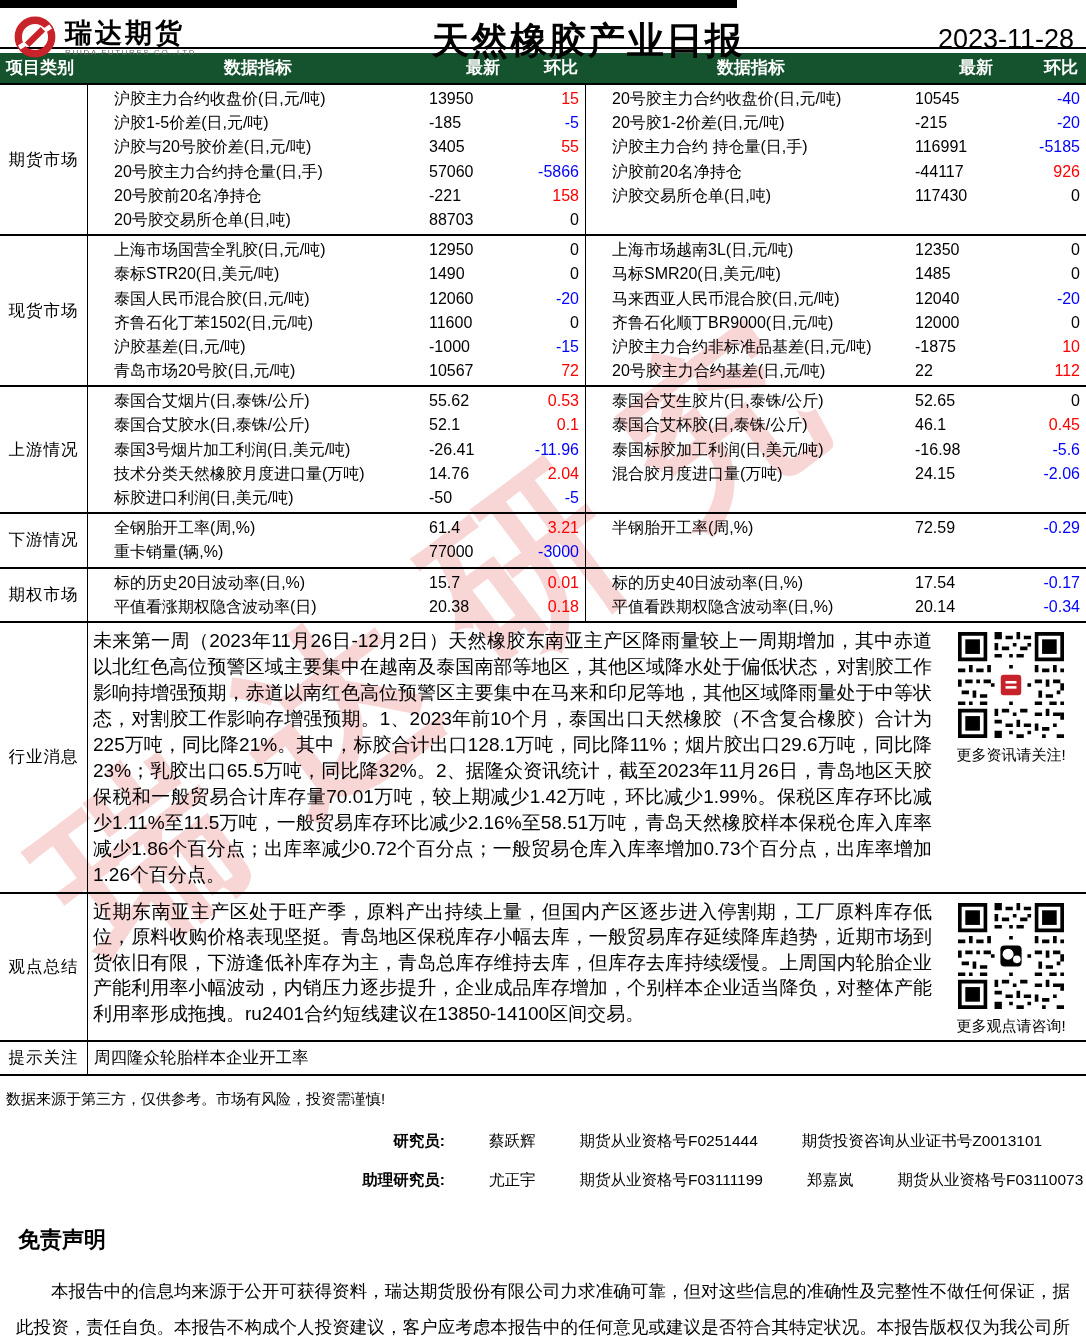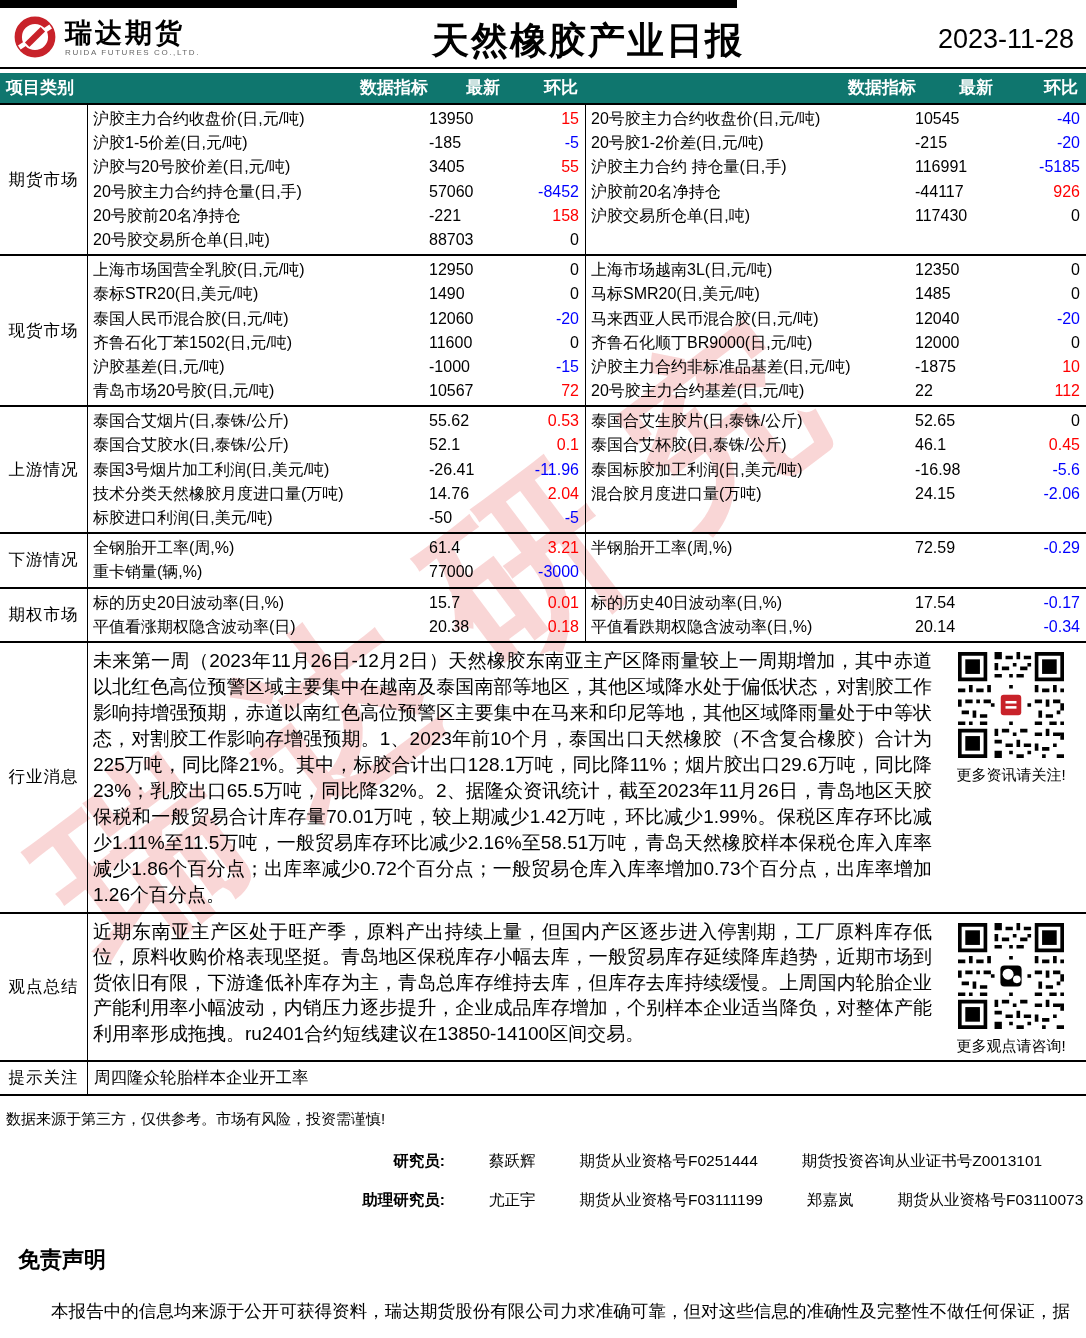--- a/index.html
+++ b/index.html
@@ -8,46 +8,46 @@
   .page { position:relative; width:1086px; height:1338px; background:#fff; margin:0 auto; overflow:hidden; }
 
   .wm { position:absolute; left:70px; top:790px; z-index:0; font-size:185px; font-weight:bold;
         letter-spacing:55px; white-space:nowrap; color:rgba(236,120,120,0.30);
         transform:rotate(-37deg); transform-origin:0 50%; pointer-events:none; }
 
   .content { position:relative; z-index:1; }
 
   .topbar { width:737px; height:8px; background:#000; }
 
-  .hd { display:flex; align-items:flex-start; padding:6px 12px 0 12px; height:58px; }
+  .hd { display:flex; align-items:flex-start; padding:6px 12px 0 12px; height:38px; }
   .brand { display:flex; align-items:center; gap:7px; width:290px; }
   .brand-ic { width:46px; height:46px; flex-shrink:0; }
   .brand-cn { font-size:27px; font-weight:bold; letter-spacing:3px; line-height:30px; }
   .brand-en { font-size:8px; color:#666; letter-spacing:1.6px; }
   .title { flex:1; text-align:center; font-size:37px; font-weight:bold; letter-spacing:2px; padding-top:2px; }
   .date { width:200px; text-align:right; font-size:27px; padding-top:10px; }
 
   .rule { height:2px; background:#000; margin-top:1px; }
 
   .thead { display:grid; grid-template-columns:88px 340px 80px 78px 330px 85px 85px;
-           background:#0f766e; color:#fff; font-weight:bold; height:30px; line-height:30px;
+           background:#14532d; color:#fff; font-weight:bold; height:30px; line-height:30px;
            font-size:17px; margin-top:4px; }
   .h-cat { padding-left:6px; }
-  .h-ind { text-align:right; }
+  .h-ind { text-align:center; }
   .h-val, .h-chg { text-align:right; padding-right:8px; }
 
   .sec { display:flex; border-top:2px solid #000; }
   .cat { width:88px; flex-shrink:0; border-right:1px solid #000; display:flex;
          align-items:center; justify-content:center; font-size:16.5px; letter-spacing:1px; }
   .hl { width:497px; padding:2px 0; }
   .hr { width:500px; border-left:1px solid #000; padding:2px 0; }
   .drow { display:grid; height:24.2px; line-height:24.2px; font-size:16px; }
   .hl .drow { grid-template-columns:341px 80px 76px; }
   .hr .drow { grid-template-columns:329px 85px 86px; }
-  .lbl { padding-left:5px; white-space:nowrap; overflow:hidden; }
+  .lbl { padding-left:5px; white-space:nowrap; overflow:hidden;margin-left:21px; }
   .val { text-align:left; padding-right:8px; }
   .chg { text-align:right; padding-right:6px; }
   .pos { color:#ff0000; }
   .neg { color:#0000ff; }
 
   .body { flex:1; display:flex; padding:5px 0 4px 5px; }
   .ntext { flex:1; font-size:19px; line-height:26px; text-align:justify; padding-right:8px; }
   .news .body { min-height:228px; }
   .sum  .body { min-height:146px; }
   .sum .ntext { line-height:25.4px; }
@@ -120,21 +120,21 @@
             <div class="chg neg">-5</div>
           </div>
         <div class="drow">
             <div class="lbl">沪胶与20号胶价差(日,元/吨)</div>
             <div class="val">3405</div>
             <div class="chg pos">55</div>
           </div>
         <div class="drow">
             <div class="lbl">20号胶主力合约持仓量(日,手)</div>
             <div class="val">57060</div>
-            <div class="chg neg">-8452</div>
+            <div class="chg neg">-5866</div>
           </div>
         <div class="drow">
             <div class="lbl">20号胶前20名净持仓</div>
             <div class="val">-221</div>
             <div class="chg pos">158</div>
           </div>
         <div class="drow">
             <div class="lbl">20号胶交易所仓单(日,吨)</div>
             <div class="val">88703</div>
             <div class="chg">0</div>

